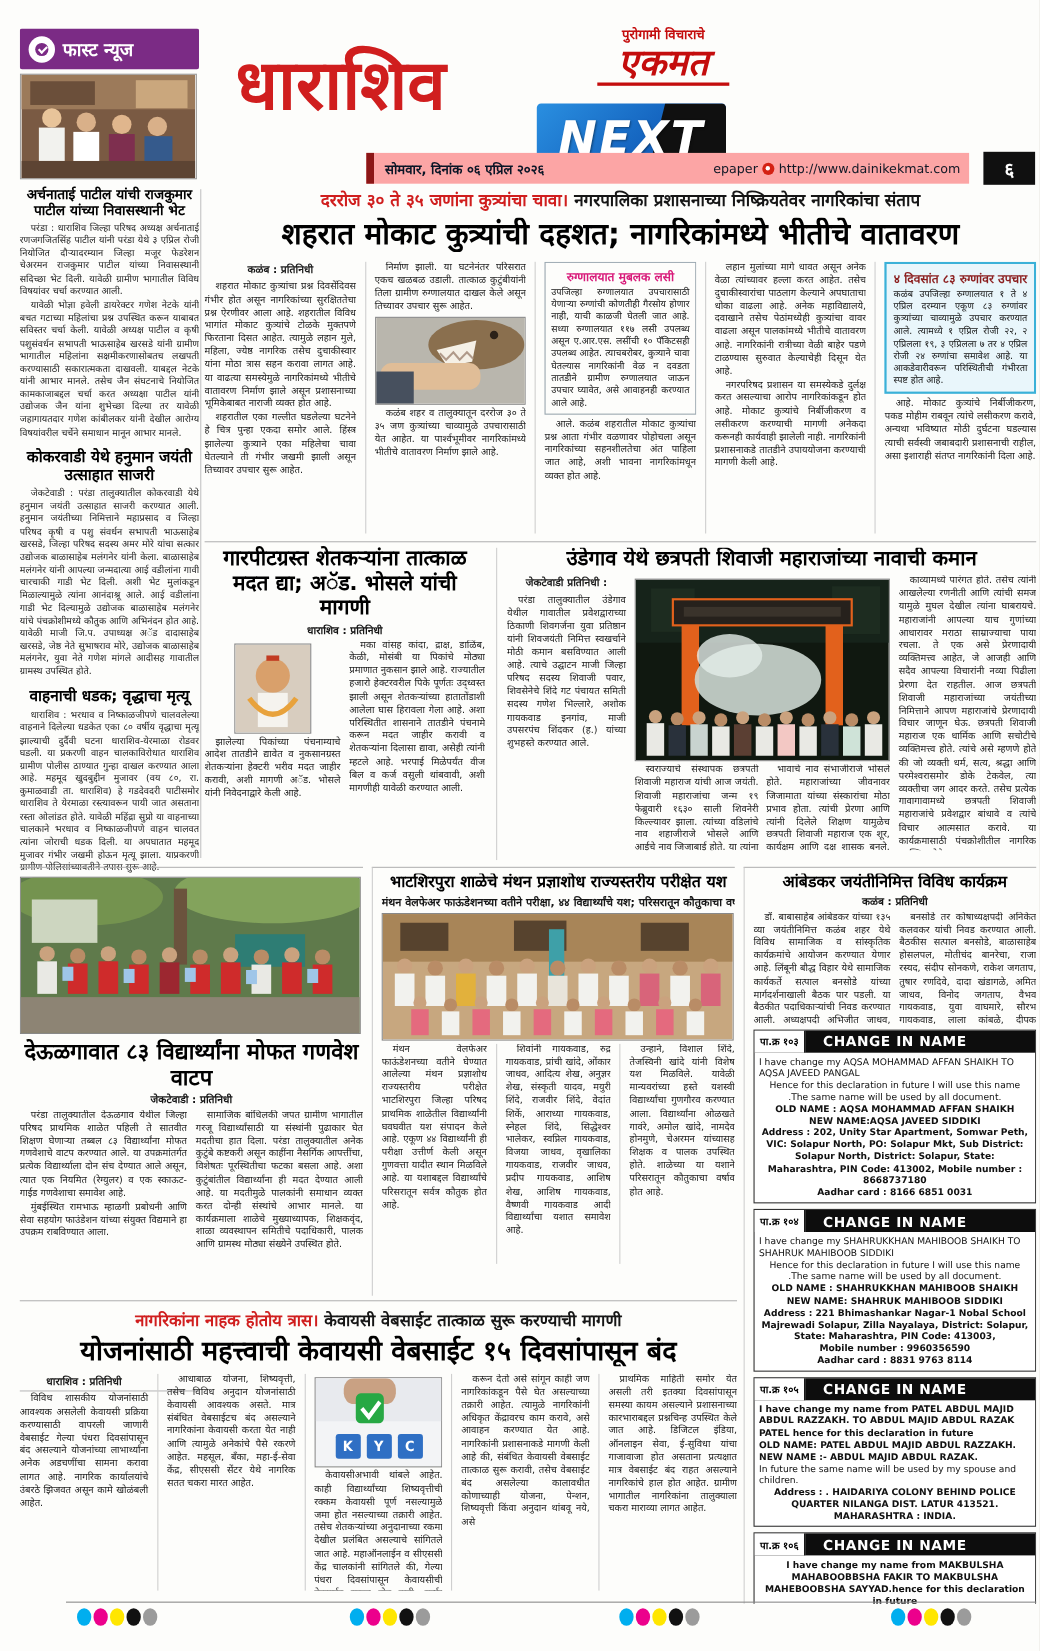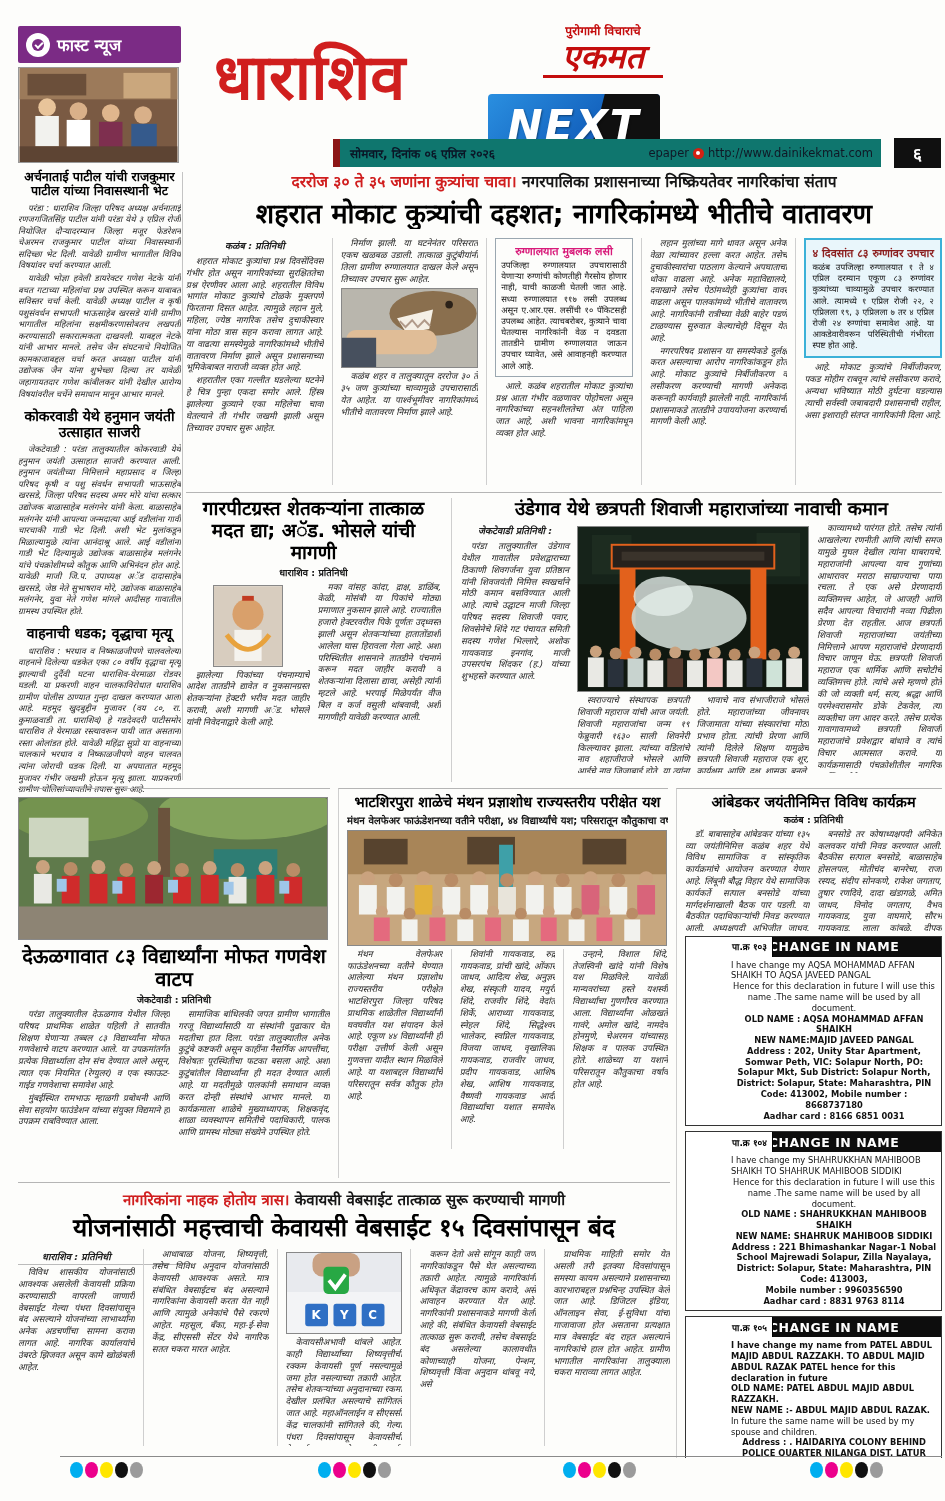--- a/index.html
+++ b/index.html
@@ -1,21 +1,21 @@
 <!DOCTYPE html>
 <html><head>
 <meta charset="utf-8">
 <style>
   *{margin:0;padding:0;box-sizing:border-box}
   html,body{background:#e9e8e4}
   body{font-family:"DejaVu Sans",sans-serif;}
   .page{position:relative;width:945px;height:1501px;background:#fdfdfb;margin:0 auto;overflow:hidden;color:#161616;}
 
   
-  .bt{font-size:8.7px;line-height:1.36;text-align:justify;color:#1d1d1d;font-style:italic;}
+  .bt{font-size:8.7px;line-height:1.36;text-align:justify;color:#1d1d1d;}
   .bt p{text-indent:10px;margin-bottom:1px;}
   .byline{font-weight:bold;text-align:center;font-size:9.5px;margin:2px 0 3px;}
   .hl{font-weight:bold;color:#000;text-align:center;line-height:1.15;}
   .cols{display:flex;}
   .cols>.col{flex:1;min-width:0;overflow:hidden;}
   .ruled>.col+.col{border-left:1px solid #cfcfcf;padding-left:8px;margin-left:8px;}
   .plain>.col+.col{padding-left:8px;margin-left:0;}
   svg{display:block}
 
   
@@ -31,21 +31,21 @@
   .sb-body{font-size:8.5px;}
 
   
   .m-title{position:absolute;left:214px;top:46px;width:280px;font-size:63px;font-weight:bold;color:#d01e1e;line-height:1;white-space:nowrap;overflow:visible;}
   .m-brandwrap{position:absolute;left:543px;top:22px;width:120px;text-align:center;color:#c40d0d;}
   .m-tagline{font-size:12px;font-weight:bold;}
   .m-brand{font-size:33px;font-weight:bold;border-bottom:3px solid #c40d0d;line-height:1.1;font-style:italic;}
   .m-next{position:absolute;left:488px;top:94px;width:172px;height:62px;background:linear-gradient(135deg,#2a8fe0 0%,#1565c0 55%,#0d47a1 100%);border-radius:4px;overflow:hidden;}
   .m-next .black{position:absolute;right:-14px;top:0;bottom:0;width:45%;background:#101010;transform:skewX(-14deg);}
   .m-next .txt{position:absolute;inset:0;display:flex;align-items:center;justify-content:center;color:#fff;font-weight:bold;font-style:italic;font-size:42px;letter-spacing:2px;text-shadow:1px 1px 2px rgba(0,0,0,.4);}
-  .datebar{position:absolute;left:333px;top:139px;width:548px;height:28px;background:#0f766e;display:flex;align-items:center;}
+  .datebar{position:absolute;left:333px;top:139px;width:548px;height:28px;background:#fca5a5;display:flex;align-items:center;}
   .datebar .accent{width:7px;height:100%;background:#8c1616;flex:0 0 auto;}
   .datebar .date{font-weight:bold;font-size:12px;color:#0a1526;padding-left:10px;flex:1;}
   .datebar .ep{display:flex;align-items:center;gap:4px;padding-right:8px;font-size:11.5px;color:#101826;text-align:center;}
   .epaper-dot{width:11px;height:11px;border-radius:50%;background:#d42113;display:inline-block;position:relative;}
   .epaper-dot::after{content:"";position:absolute;left:3px;top:3px;width:4px;height:4px;border-radius:50%;background:#fff;}
   .pagenum{position:absolute;left:894px;top:138px;width:47px;height:30px;background:#101010;color:#fff;display:flex;align-items:center;justify-content:center;font-size:17px;font-weight:bold;}
 
   
   .vline{position:absolute;left:182px;top:172px;width:1px;height:608px;background:#c4c4c4;}
   .lead{position:absolute;left:186px;top:170px;width:756px;}
@@ -80,21 +80,21 @@
   .row3-left .cols{height:158px;margin-top:2px;}
   .row3-mid{position:absolute;left:338px;top:788px;width:330px;height:390px;border-top:1px solid #b5b5b5;border-left:1px solid #cfcfcf;padding:5px 0 0 8px;overflow:hidden;}
   .row3-mid .hl{font-size:14.5px;white-space:nowrap;overflow:hidden;}
   .row3-mid .sub{font-size:10px;font-weight:bold;text-align:center;white-space:nowrap;overflow:hidden;margin:2px 0 3px;}
   .row3-mid .cols{height:200px;margin-top:3px;}
   .row3-right{position:absolute;left:676px;top:788px;width:266px;height:670px;border-top:1px solid #b5b5b5;border-left:1px solid #cfcfcf;padding:5px 0 0 8px;overflow:hidden;}
   .row3-right .hl{font-size:14.5px;white-space:nowrap;overflow:hidden;}
   .row3-right .cols{height:102px;margin-top:2px;}
 
   
-  .notice{border:1px solid #333;margin-top:5px;background:#fff;padding-left:41px;}
+  .notice{border:1px solid #333;margin-top:5px;background:#fff;}
   .notice .head{position:relative;background:#0d0d0d;height:20px;display:flex;align-items:center;justify-content:center;}
   .notice .head .no{position:absolute;left:0;top:0;bottom:0;background:#fff;color:#000;font-size:9px;font-weight:bold;display:flex;align-items:center;padding:0 5px;border-right:1px solid #000;}
   .notice .head .ti{color:#fff;font-weight:bold;font-size:12.5px;letter-spacing:.5px;}
   .notice .bd{padding:3px 4px 4px;font-size:8.3px;line-height:1.3;text-align:center;color:#111;}
   .notice .bd .b{font-weight:bold;}
   .notice .bd .l{text-align:left;}
 
   
   .kyc{position:absolute;left:18px;top:1182px;width:652px;height:274px;border-top:1px solid #b5b5b5;padding-top:6px;overflow:hidden;}
   .kyc .kicker{font-size:15px;}
@@ -434,21 +434,21 @@
 
     <div class="notice">
       <div class="head">
         <span class="no">पा.क्र १०३</span>
         <span class="ti">CHANGE IN NAME</span>
       </div>
       <div class="bd">
         <div class="l">I have change my AQSA MOHAMMAD AFFAN SHAIKH TO AQSA JAVEED PANGAL</div>
         <div>Hence for this declaration in future I will use this name .The same name will be used by all document.</div>
         <div class="b">OLD NAME : AQSA MOHAMMAD AFFAN SHAIKH</div>
-        <div class="b">NEW NAME:MAJID JAVEED PANGAL</div>
+        <div class="b">NEW NAME:AQSA JAVEED SIDDIKI</div>
         <div class="b">Address : 202, Unity Star Apartment, Somwar Peth, VIC: Solapur North, PO: Solapur Mkt, Sub District: Solapur North, District: Solapur, State: Maharashtra, PIN Code: 413002, Mobile number : 8668737180</div>
         <div class="b">Aadhar card : 8166 6851 0031</div>
       </div>
     </div>
 
     <div class="notice">
       <div class="head">
         <span class="no">पा.क्र १०४</span>
         <span class="ti">CHANGE IN NAME</span>
       </div>

